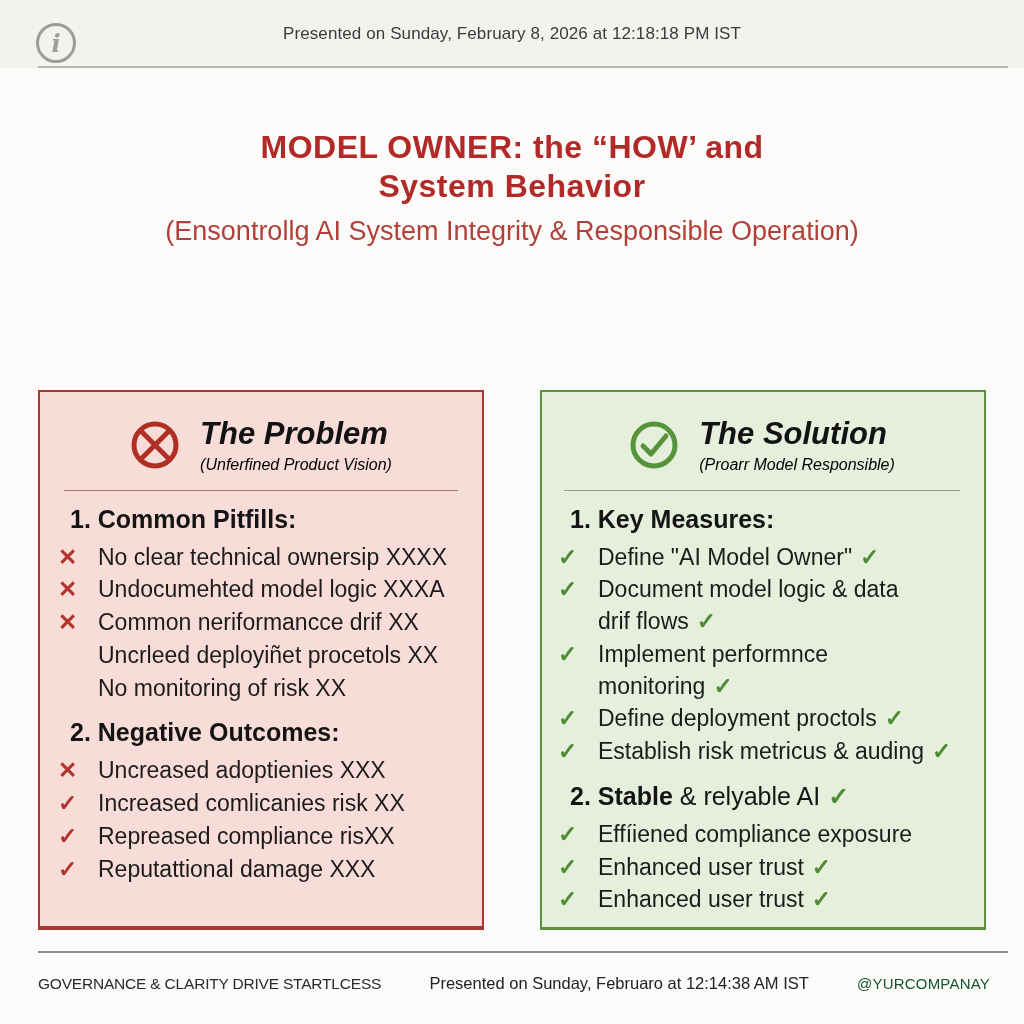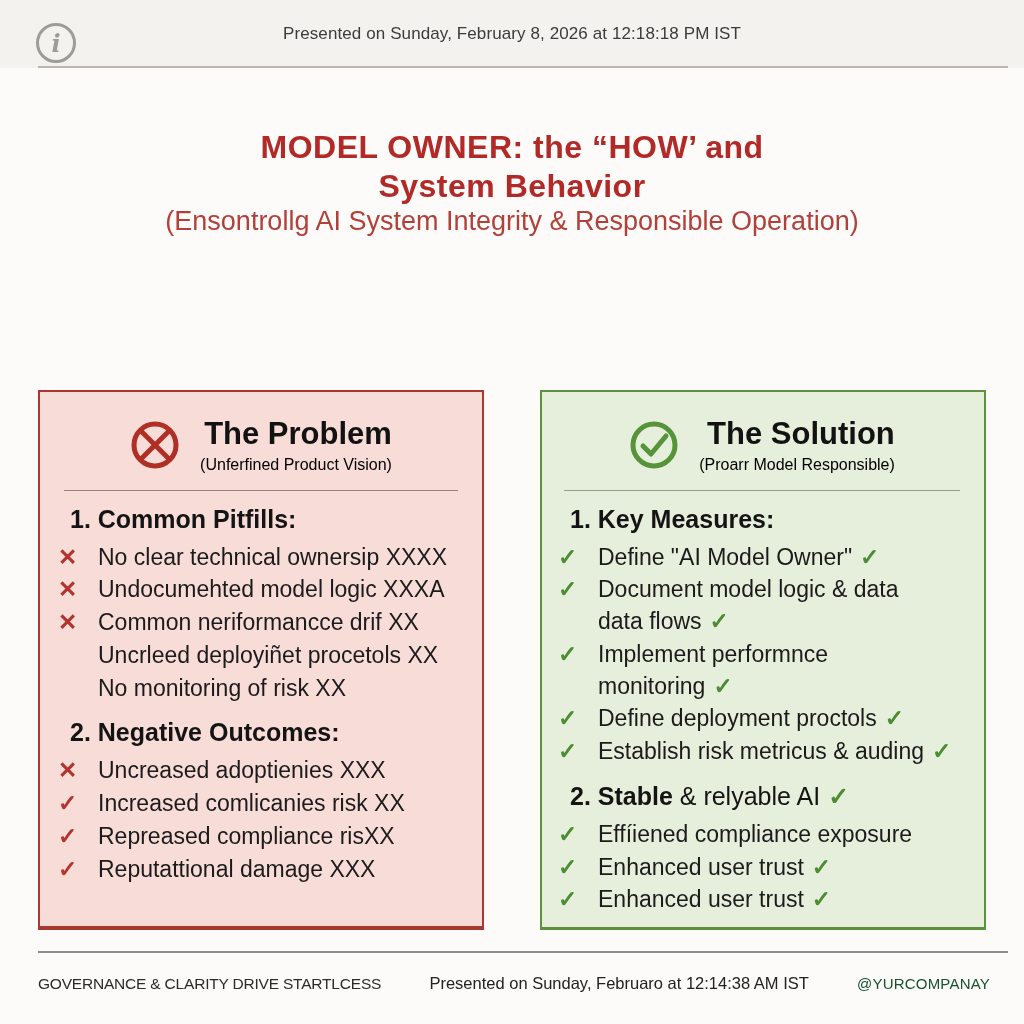--- a/index.html
+++ b/index.html
@@ -23,31 +23,31 @@
     border:3px solid #9d9c99; color:#9d9c99;
     display:flex; align-items:center; justify-content:center;
     font-family:"DejaVu Serif", serif; font-style:italic;
     font-size:24px; font-weight:bold; cursor:pointer;
   }
   .topbar-text { font-size:17px; color:#3b3b3b; letter-spacing:0.1px; }
 
   
   .title-block { margin-top:60px; text-align:center; }
   .title-line { font-size:32px; font-weight:bold; color:#b22a27; line-height:1.22; letter-spacing:0.5px; }
-  .subtitle { font-size:27px; color:#b2403a; }
+  .subtitle { margin-top:10px; font-size:27px; color:#b2403a; }
 
   
   .panels { position:absolute; top:390px; left:38px; display:flex; gap:56px; }
   .panel { width:446px; height:540px; padding:16px 18px; }
   .panel.problem { background:#f8dcd8; border:2px solid #a63a31; border-bottom-width:4px; }
   .panel.solution { background:#e6efdc; border:2px solid #5d9140; border-bottom-width:3px;padding-left:16px; }
 
   .panel-header { display:flex; align-items:center; justify-content:center; gap:20px; margin-top:8px; }
   .badge { width:50px; height:50px; flex:none; }
-  .panel-titles { text-align:right; }
+  .panel-titles { text-align:left;font-style:italic; }
   .panel-title { font-size:31px; font-weight:bold; color:#121212; line-height:1.15; }
   .panel-subtitle { font-size:16px; color:#000000; margin-top:4px; }
   .panel-divider { height:1px; margin:16px 6px 8px; }
   .problem .panel-divider { background:#a57b77; }
   .solution .panel-divider { background:#8da283; }
 
   .section-heading { font-size:25px; font-weight:bold; color:#141414; margin:14px 12px 8px; }
   .item { display:flex; gap:12px; font-size:23px; line-height:1.38; margin:1px 0; }
   .mk { width:28px; flex:none; font-weight:bold; text-align:left; }
   .red { color:#b3342c; }
@@ -157,21 +157,21 @@
       <div class="section-heading">
         <span>1. Key Measures:</span>
       </div>
 
       <div class="item">
         <span class="mk green">✓</span>
         <span class="item-text"><span>Define "AI Model Owner"</span><span class="trail green">✓</span></span>
       </div>
       <div class="item">
         <span class="mk green">✓</span>
-        <span class="item-text"><span>Document model logic &amp; data</span><br><span>data flows</span><span class="trail green">✓</span></span>
+        <span class="item-text"><span>Document model logic &amp; data</span><br><span>drif flows</span><span class="trail green">✓</span></span>
       </div>
       <div class="item">
         <span class="mk green">✓</span>
         <span class="item-text"><span>Implement performnce monitoring</span><span class="trail green">✓</span></span>
       </div>
       <div class="item">
         <span class="mk green">✓</span>
         <span class="item-text"><span>Define deployment proctols</span><span class="trail green">✓</span></span>
       </div>
       <div class="item">

